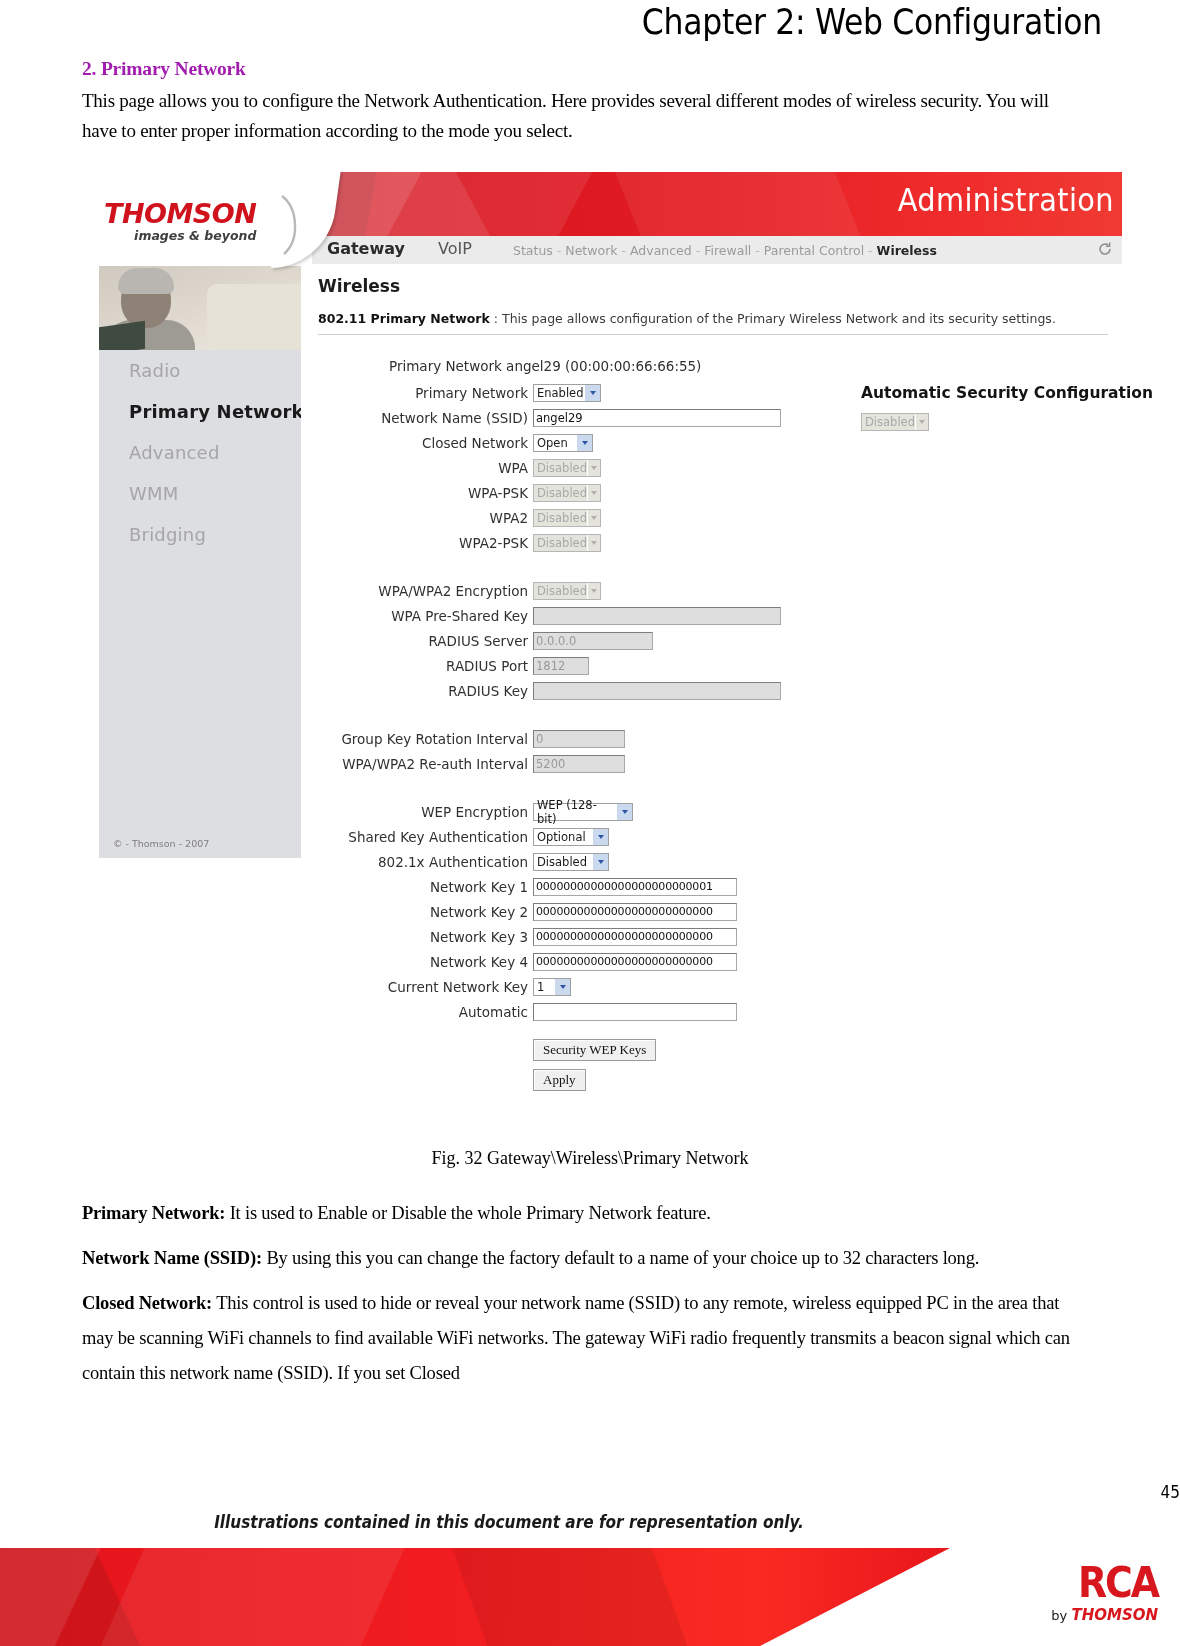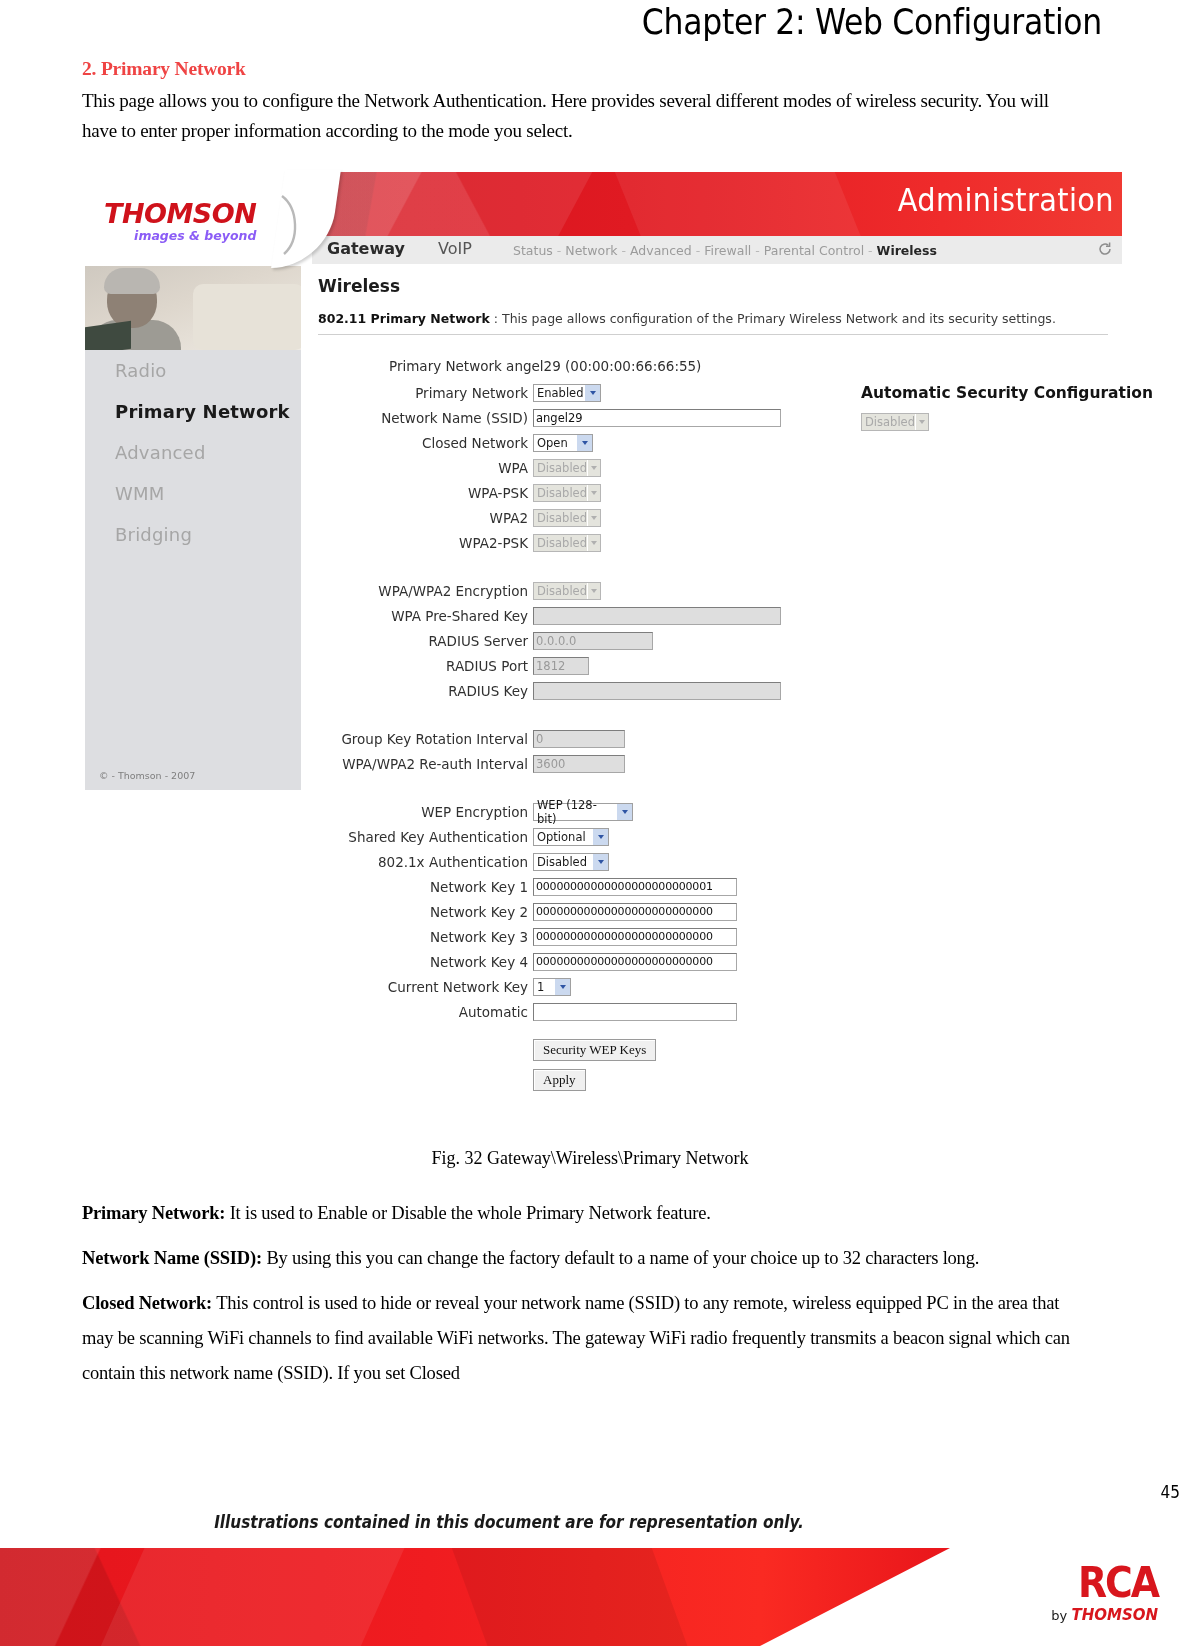--- a/index.html
+++ b/index.html
@@ -12,21 +12,21 @@
   .chapter-head{
     position:absolute;left:0;top:0;width:1180px;height:48px;
     text-align:right;padding-right:78px;box-sizing:border-box;
     font-family:"DejaVu Sans",sans-serif;
     font-size:35px;line-height:44px;color:#000;letter-spacing:-0.3px;
     font-stretch:condensed;
   }
   .doc-body{position:absolute;left:82px;top:58px;width:1005px;}
   .sec-title{
     font-family:"Liberation Serif",serif;font-weight:bold;font-size:19.5px;
-    margin:0 0 6px 0;color:#ef4444;letter-spacing:-0.2px;
+    margin:0 0 6px 0;color:#a21caf;letter-spacing:-0.2px;
   }
   .para{
     font-size:19px;line-height:30px;color:#000;margin:0;letter-spacing:-0.25px;
   }
   
   .shot{
     position:absolute;left:82px;top:172px;width:1040px;height:960px;
     background:#fff;
   }
   
@@ -63,21 +63,21 @@
     box-shadow:2px 2px 3px rgba(0,0,0,.18);
     transform:skewX(-8deg);
   }
   .logo-wrap{position:absolute;left:22px;top:28px;z-index:7;}
   .logo-main{
     font-family:"DejaVu Sans",sans-serif;font-weight:bold;font-style:italic;
     font-size:27px;color:#cf121b;letter-spacing:-0.5px;line-height:27px;
   }
   .logo-sub{
     font-family:"DejaVu Sans",sans-serif;font-weight:bold;font-style:italic;
-    font-size:12.5px;color:#8b5cf6;text-align:right;margin-top:2px;line-height:13px;
+    font-size:12.5px;color:#404040;text-align:right;margin-top:2px;line-height:13px;
   }
   .logo-swoosh{
     position:absolute;left:198px;top:22px;width:26px;height:62px;z-index:8;
   }
   
   .navbar{
     position:absolute;left:219px;top:64px;width:821px;height:28px;
     background:#ebebeb;border-bottom:1px solid #c9c9c9;
   }
   .nav-main{
@@ -91,21 +91,21 @@
     font-family:"DejaVu Sans",sans-serif;font-size:12.5px;color:#9b9b9b;
     white-space:nowrap;
   }
   .nav-sub .cur{color:#262626;font-weight:bold;}
   .nav-sub .sep{color:#b9b9b9;}
   .nav-refresh{
     position:absolute;right:9px;top:5px;width:16px;height:16px;
   }
   
   .leftcol{
-    position:absolute;left:3px;top:94px;width:219px;height:524px;background:#dddee1;
+    position:absolute;left:17px;top:94px;width:219px;height:592px;background:#dddee1;
     border-right:1px solid #ef4444;
   }
   .photo{
     position:absolute;left:0;top:0;width:219px;height:84px;overflow:hidden;
     background:linear-gradient(160deg,#cfc9c0 0%,#ded7cd 45%,#efebe4 100%);
   }
   .photo .head{
     position:absolute;left:22px;top:6px;width:50px;height:56px;border-radius:50% 50% 46% 46%;
     background:#8e8175;
   }
@@ -407,21 +407,21 @@
           </div>
         </div>
       <div class="gap"></div>
       <div id="group3">
           <div class="row">
             <div class="lbl">Group Key Rotation Interval</div>
             <div class="inp dis" style="width: 92px;">0</div>
           </div>
           <div class="row">
             <div class="lbl">WPA/WPA2 Re-auth Interval</div>
-            <div class="inp dis" style="width: 92px;">3600</div>
+            <div class="inp dis" style="width: 92px;">5200</div>
           </div>
         </div>
       <div class="gap"></div>
       <div id="group4">
           <div class="row">
             <div class="lbl">WEP Encryption</div>
             <div class="sel" style="width: 100px;">
               <span>WEP (128-bit)</span>
               <span class="arrow">
                 <i></i>

